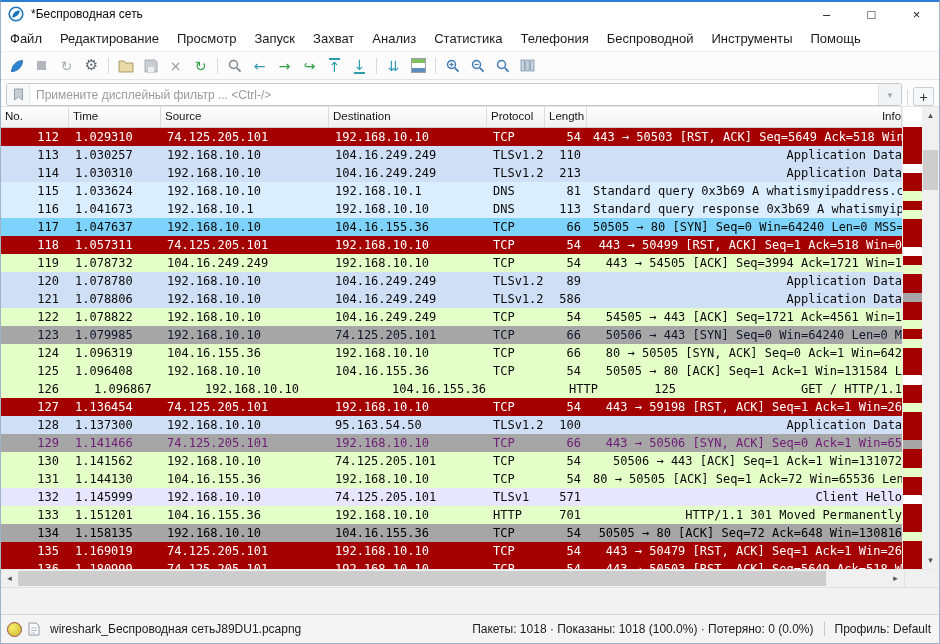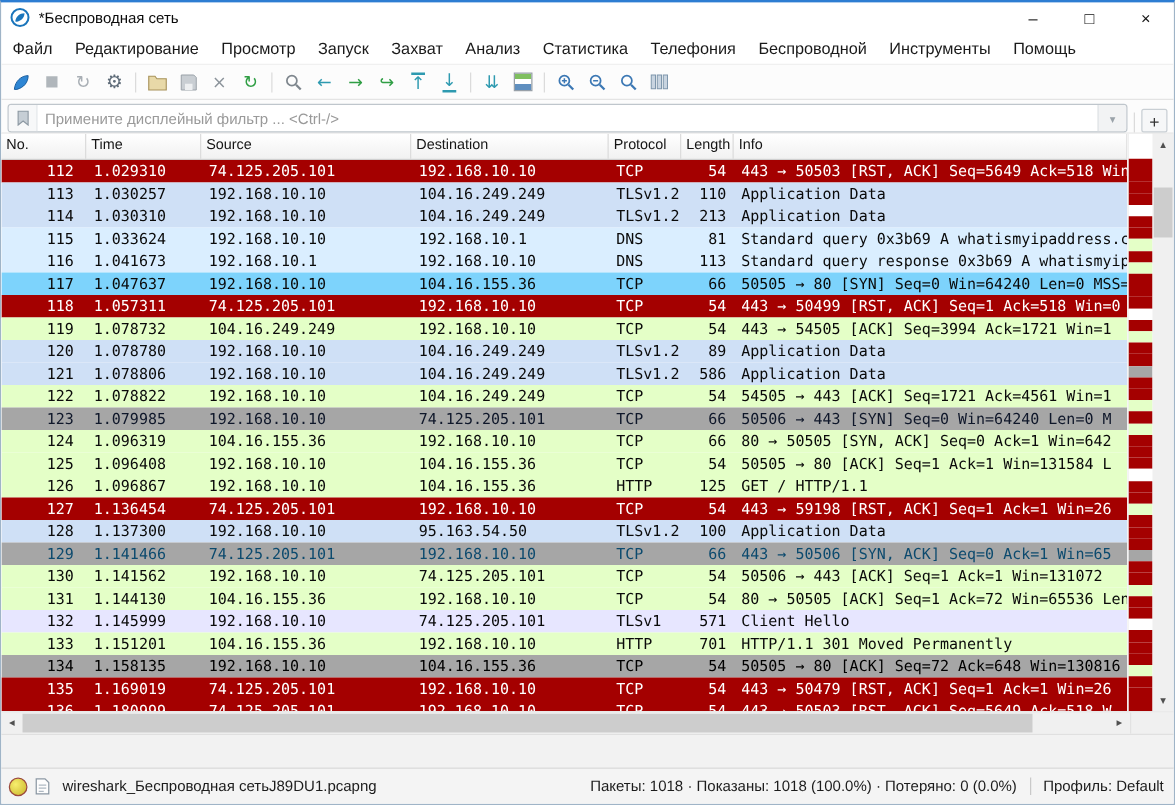--- a/index.html
+++ b/index.html
@@ -46,21 +46,21 @@
   .hcell{border-right:1px solid #DCDCDC;padding-left:4px;line-height:19px;overflow:hidden;white-space:nowrap;box-sizing:border-box;}
   .rows{flex:1;overflow:hidden;}
   .prow{height:18px;display:flex;font:12px "DejaVu Sans Mono",monospace;}
   .cell{overflow:hidden;white-space:nowrap;padding-left:6px;line-height:18px;box-sizing:border-box;}
   .c-no{width:68px;}   .cell.c-no{text-align:right;padding-left:0;padding-right:10px;}
   .c-time{width:92px;}
   .c-src{width:168px;}
   .c-dst{width:158px;}
   .c-proto{width:58px;}
   .c-len{width:42px;}  .cell.c-len{text-align:right;padding-left:0;padding-right:6px;}
-  .c-info{flex:1;}
+  .c-info{flex:1;text-align:right;}
   
   .minimap-wrap{width:20px;background:#FFFFFF;border-left:1px solid #ECECEC;box-sizing:border-box;padding-top:20px;display:flex;flex-direction:column;}
   .minimap{flex:1;display:flex;flex-direction:column;}
   .mm-seg{flex:1;}
   .vscroll{width:17px;background:#F0F0F0;display:flex;flex-direction:column;}
   .varrow{height:17px;line-height:17px;text-align:center;font-size:9px;color:#505050;}
   .vtrack{flex:1;position:relative;}
   .vthumb{position:absolute;top:26px;left:1px;width:15px;height:40px;background:#CDCDCD;}
   .hscroll{height:17px;background:#F0F0F0;display:flex;border-top:1px solid #E8E8E8;}
   .harrow{width:17px;line-height:16px;text-align:center;font-size:9px;color:#505050;}
@@ -348,21 +348,21 @@
           </div>
           <div class="prow" style="background: rgb(228, 255, 199); color: rgb(10, 10, 10);">
             <div class="cell c-no">125</div>
             <div class="cell c-time">1.096408</div>
             <div class="cell c-src">192.168.10.10</div>
             <div class="cell c-dst">104.16.155.36</div>
             <div class="cell c-proto">TCP</div>
             <div class="cell c-len">54</div>
             <div class="cell c-info">50505 → 80 [ACK] Seq=1 Ack=1 Win=131584 L</div>
           </div>
-          <div class="prow" style="background: rgb(228, 255, 199); color: rgb(10, 10, 10);">
+          <div class="prow" style="background: rgb(228, 255, 199); color: rgb(10, 10, 10); gap: 19px;">
             <div class="cell c-no">126</div>
             <div class="cell c-time">1.096867</div>
             <div class="cell c-src">192.168.10.10</div>
             <div class="cell c-dst">104.16.155.36</div>
             <div class="cell c-proto">HTTP</div>
             <div class="cell c-len">125</div>
             <div class="cell c-info">GET / HTTP/1.1</div>
           </div>
           <div class="prow" style="background: rgb(164, 0, 0); color: rgb(255, 255, 255);">
             <div class="cell c-no">127</div>
@@ -375,21 +375,21 @@
           </div>
           <div class="prow" style="background: rgb(207, 224, 246); color: rgb(10, 10, 10);">
             <div class="cell c-no">128</div>
             <div class="cell c-time">1.137300</div>
             <div class="cell c-src">192.168.10.10</div>
             <div class="cell c-dst">95.163.54.50</div>
             <div class="cell c-proto">TLSv1.2</div>
             <div class="cell c-len">100</div>
             <div class="cell c-info">Application Data</div>
           </div>
-          <div class="prow" style="background: rgb(166, 166, 166); color: #0c4a6e;">
+          <div class="prow" style="background: rgb(166, 166, 166); color: #701a75;">
             <div class="cell c-no">129</div>
             <div class="cell c-time">1.141466</div>
             <div class="cell c-src">74.125.205.101</div>
             <div class="cell c-dst">192.168.10.10</div>
             <div class="cell c-proto">TCP</div>
             <div class="cell c-len">66</div>
             <div class="cell c-info">443 → 50506 [SYN, ACK] Seq=0 Ack=1 Win=65</div>
           </div>
           <div class="prow" style="background: rgb(228, 255, 199); color: rgb(10, 10, 10);">
             <div class="cell c-no">130</div>

